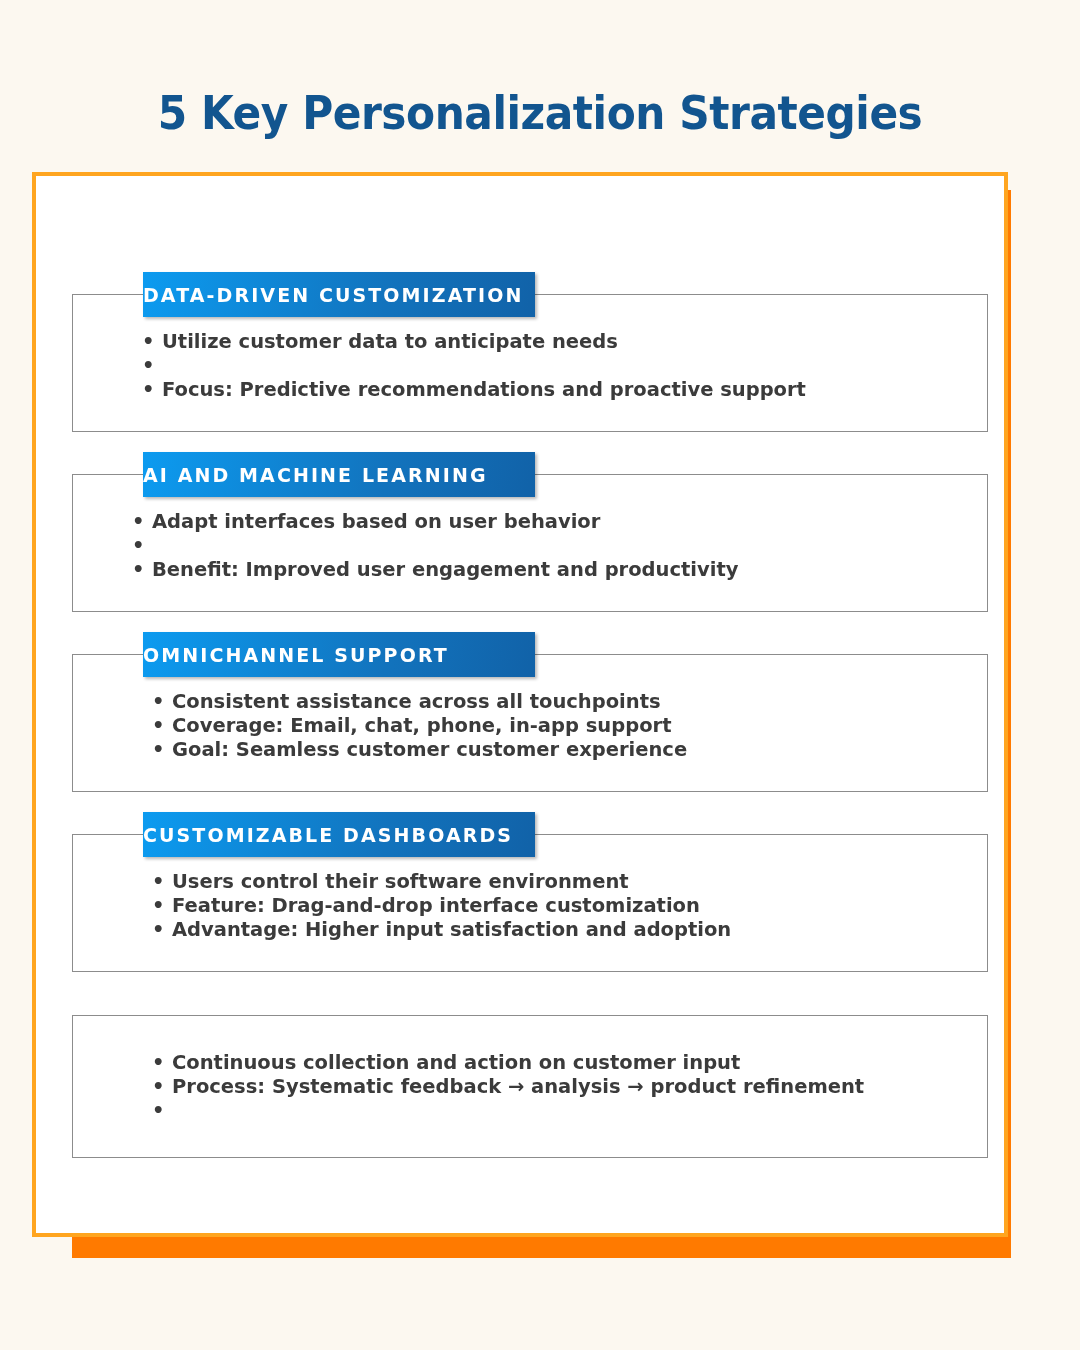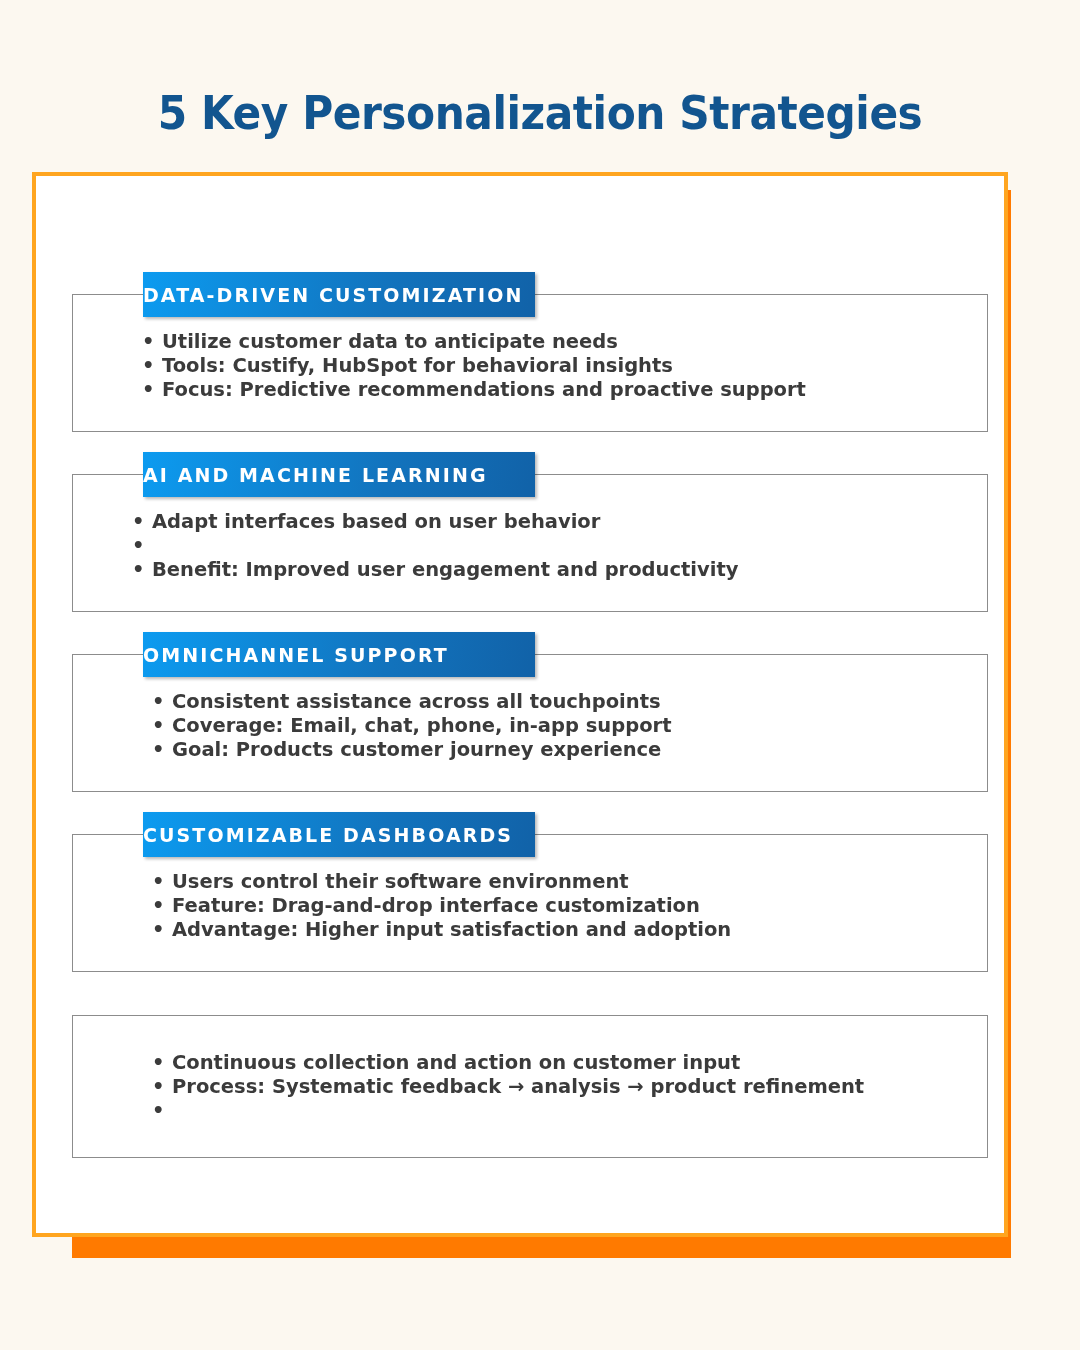--- a/index.html
+++ b/index.html
@@ -142,21 +142,20 @@
       <div class="tab">
         <span class="tab-label">DATA-DRIVEN CUSTOMIZATION</span>
       </div>
       <ul class="bullets" style="left: 70px;">
         <li>
           <span class="bullet-dot">•</span>
           <span>Utilize customer data to anticipate needs</span>
         </li>
         <li>
           <span class="bullet-dot">•</span>
-          <span>Tools: Custify, HubSpot for behavioral insights</span>
         </li>
         <li>
           <span class="bullet-dot">•</span>
           <span>Focus: Predictive recommendations and proactive support</span>
         </li>
       </ul>
     </div>
     <div class="section" style="top: 452px; height: 160px;">
       <div class="section-box"></div>
       <div class="section-rule"></div>
@@ -187,21 +186,21 @@
         <li>
           <span class="bullet-dot">•</span>
           <span>Consistent assistance across all touchpoints</span>
         </li>
         <li>
           <span class="bullet-dot">•</span>
           <span>Coverage: Email, chat, phone, in-app support</span>
         </li>
         <li>
           <span class="bullet-dot">•</span>
-          <span>Goal: Products customer journey experience</span>
+          <span>Goal: Seamless customer customer experience</span>
         </li>
       </ul>
     </div>
     <div class="section" style="top: 812px; height: 160px;">
       <div class="section-box"></div>
       <div class="section-rule"></div>
       <div class="tab">
         <span class="tab-label">CUSTOMIZABLE DASHBOARDS</span>
       </div>
       <ul class="bullets" style="left: 80px;">

